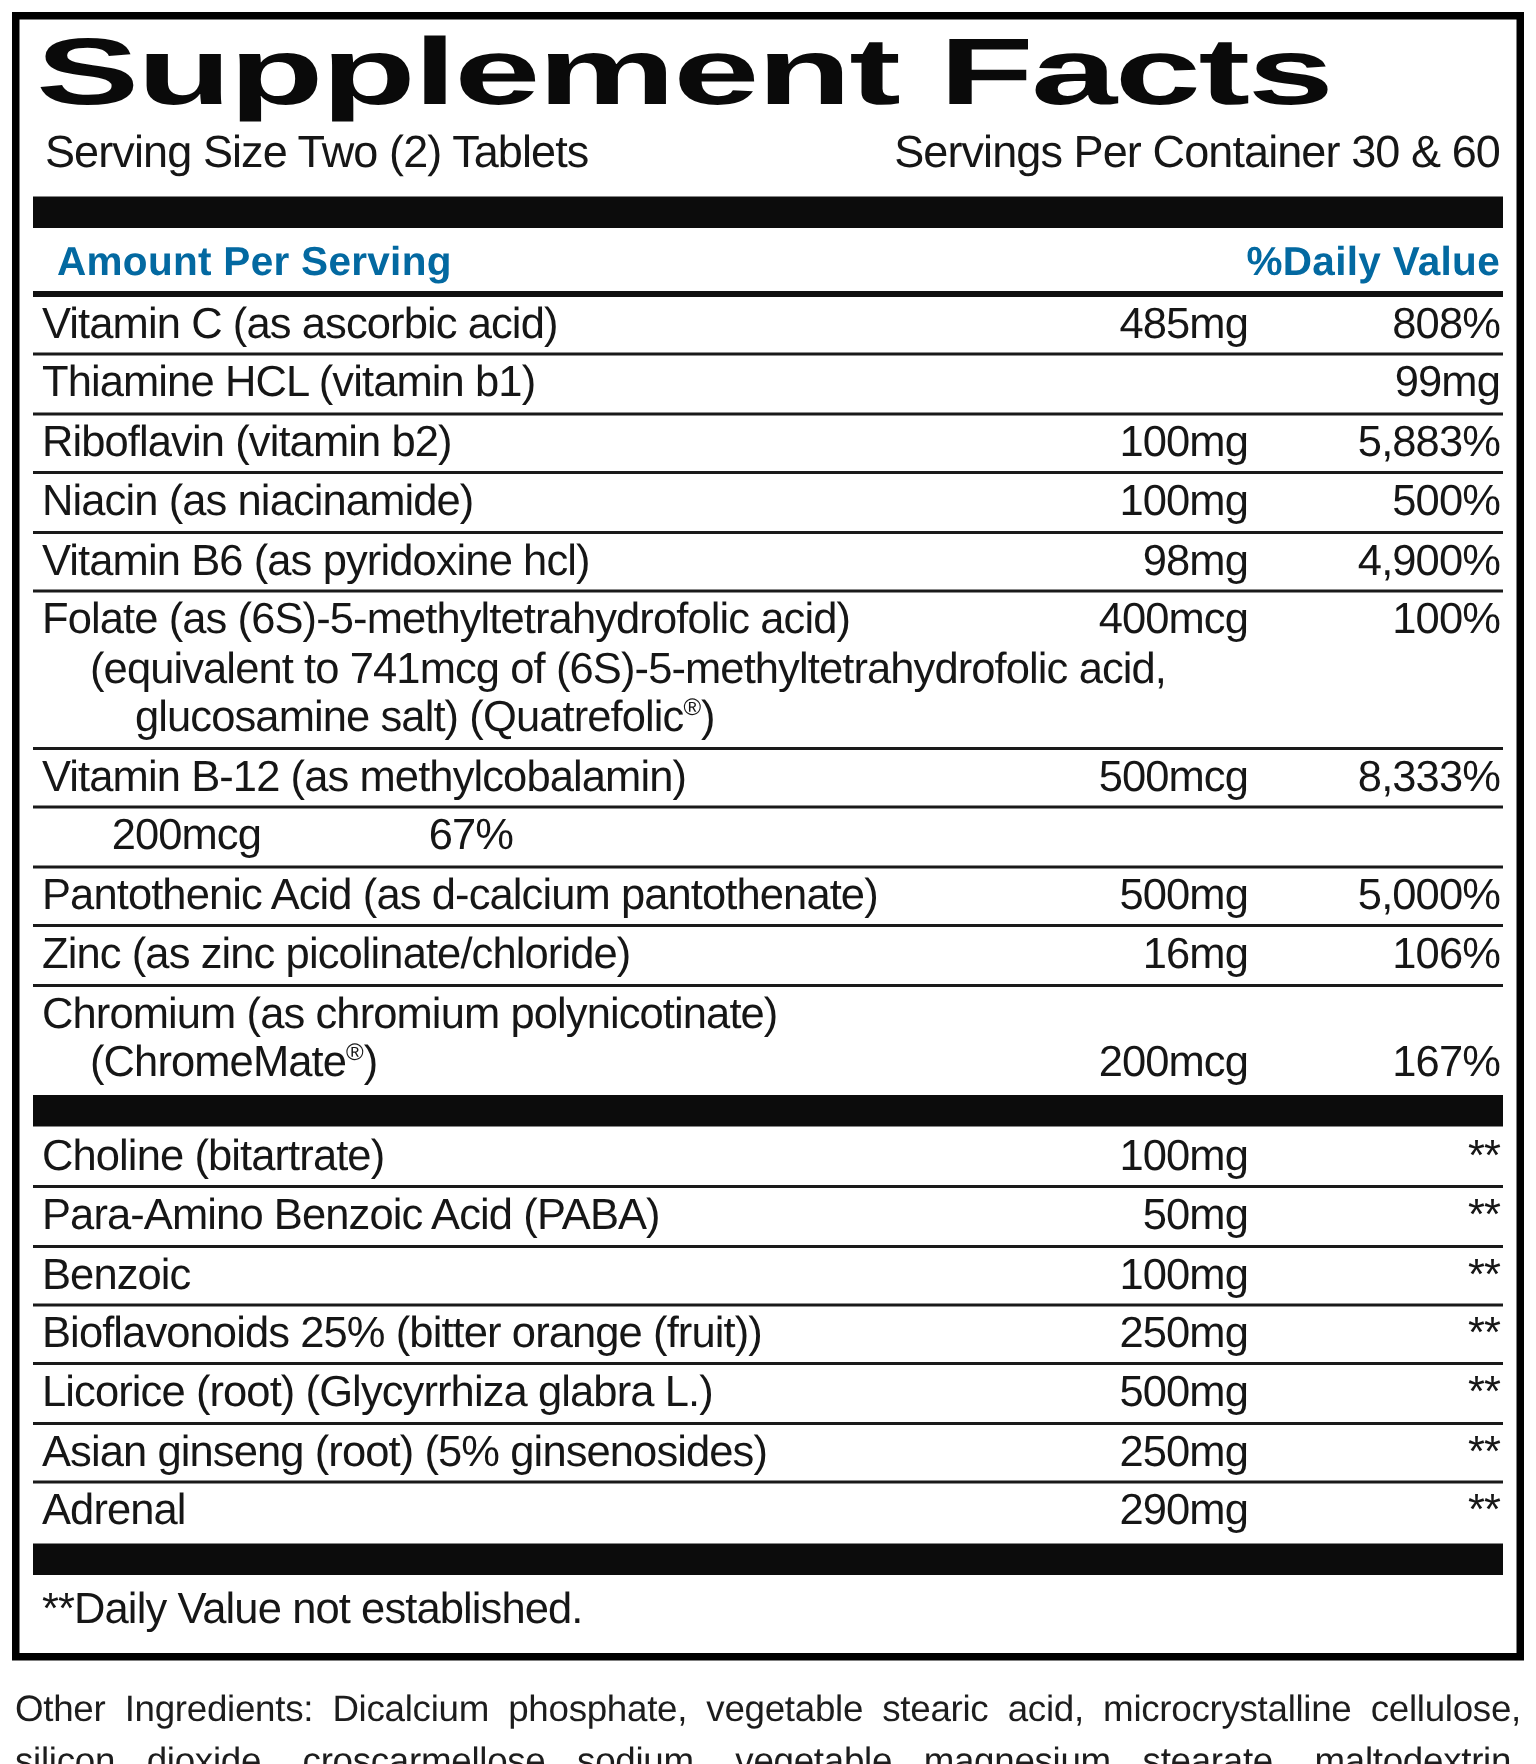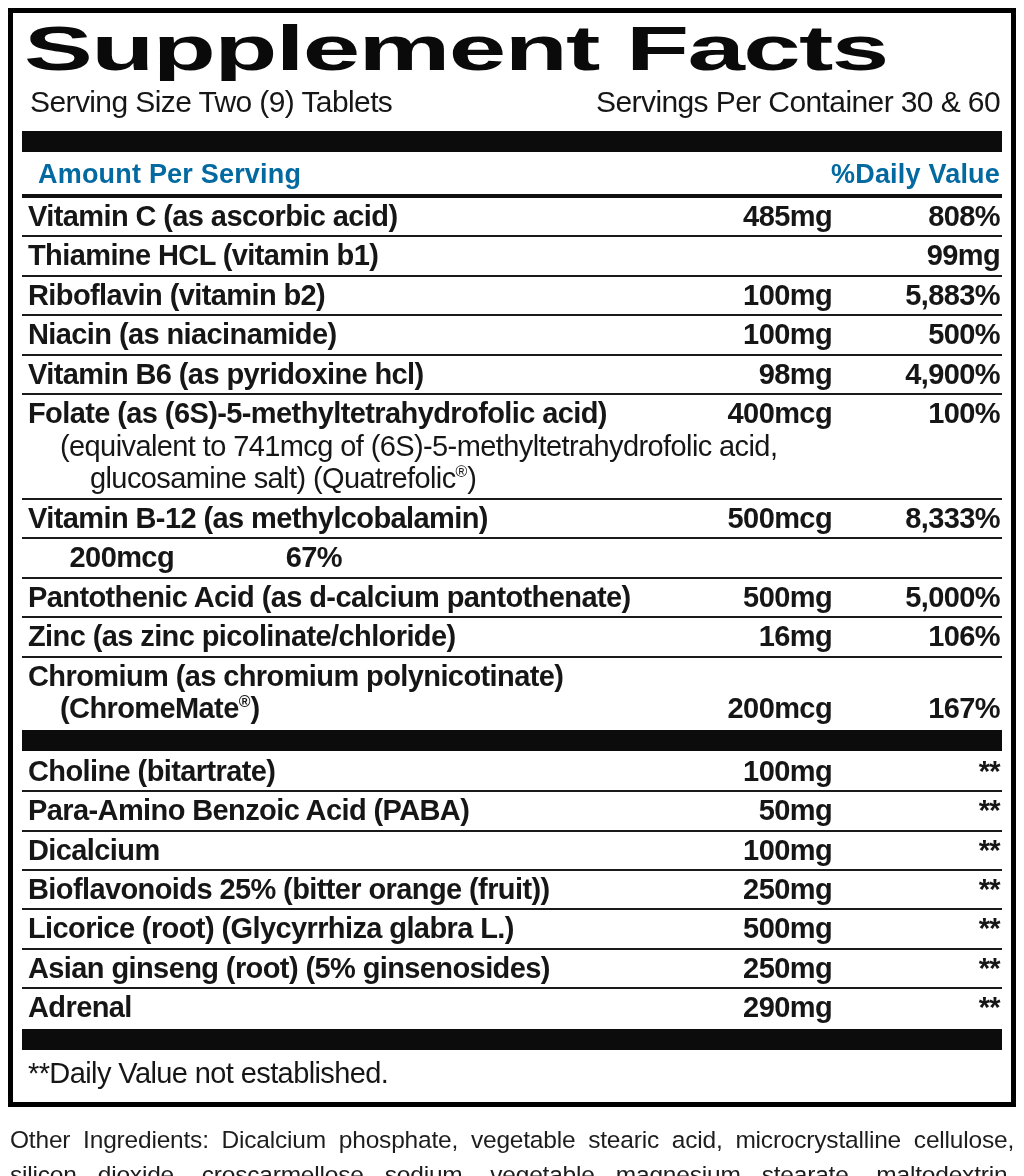--- a/index.html
+++ b/index.html
@@ -72,21 +72,20 @@
     font-size: 29px;
     letter-spacing: -0.6px;
     padding: 2px 2px 3px 6px;
     color: #161616;
   }
   .row.first { border-top: none; }
   .rline {
     display: flex;
     align-items: flex-start;
     line-height: 1.12;
-    font-weight: bold;
   }
   .name { flex: 1; padding-right: 4px; }
   .amt  { width: 146px; text-align: right; white-space: nowrap; }
   .dv   { width: 168px; text-align: right; white-space: nowrap; }
   .cont  { padding-left: 32px; line-height: 1.12; }
   .cont2 { padding-left: 62px; line-height: 1.12; }
   sup.reg {
     font-size: 55%;
     vertical-align: super;
     letter-spacing: 0;
@@ -115,21 +114,21 @@
 
 <div class="page">
 
   <div class="label-box">
 
     <div class="title-wrap">
       <h1 class="title">Supplement Facts</h1>
     </div>
 
     <div class="serving-row">
-      <span>Serving Size Two (9) Tablets</span>
+      <span>Serving Size Two (2) Tablets</span>
       <span>Servings Per Container 30 &amp; 60</span>
     </div>
 
     <div class="bar"></div>
 
     <div class="col-header">
       <span>Amount Per Serving</span>
       <span class="dv-col">%Daily Value</span>
     </div>
 
@@ -241,21 +240,21 @@
     <div class="row">
       <div class="rline">
         <span class="name">Para-Amino Benzoic Acid (PABA)</span>
         <span class="amt">50mg</span>
         <span class="dv">**</span>
       </div>
     </div>
 
     <div class="row">
       <div class="rline">
-        <span class="name">Dicalcium</span>
+        <span class="name">Benzoic</span>
         <span class="amt">100mg</span>
         <span class="dv">**</span>
       </div>
     </div>
 
     <div class="row">
       <div class="rline">
         <span class="name">Bioflavonoids 25% (bitter orange (fruit))</span>
         <span class="amt">250mg</span>
         <span class="dv">**</span>

